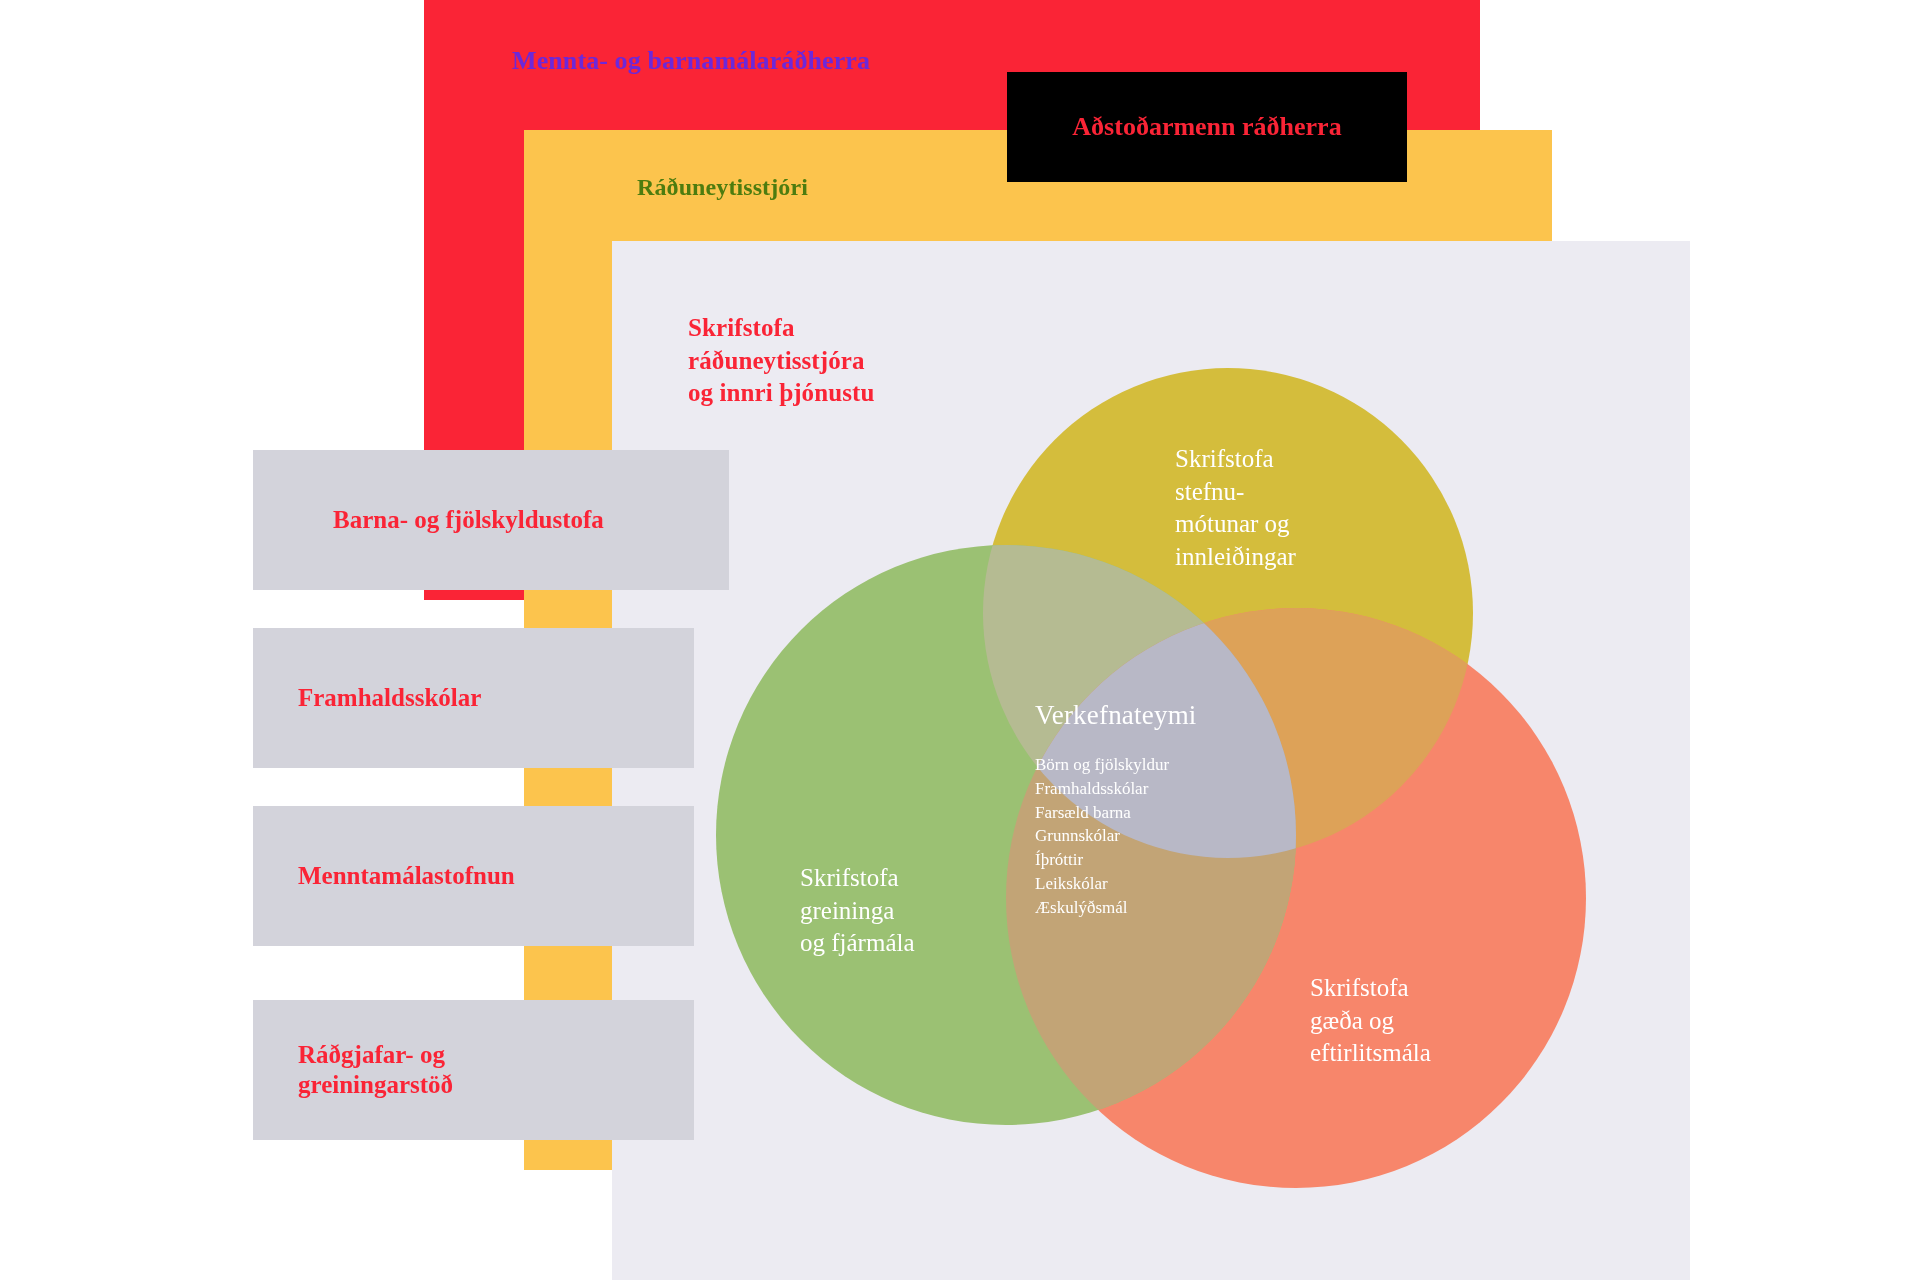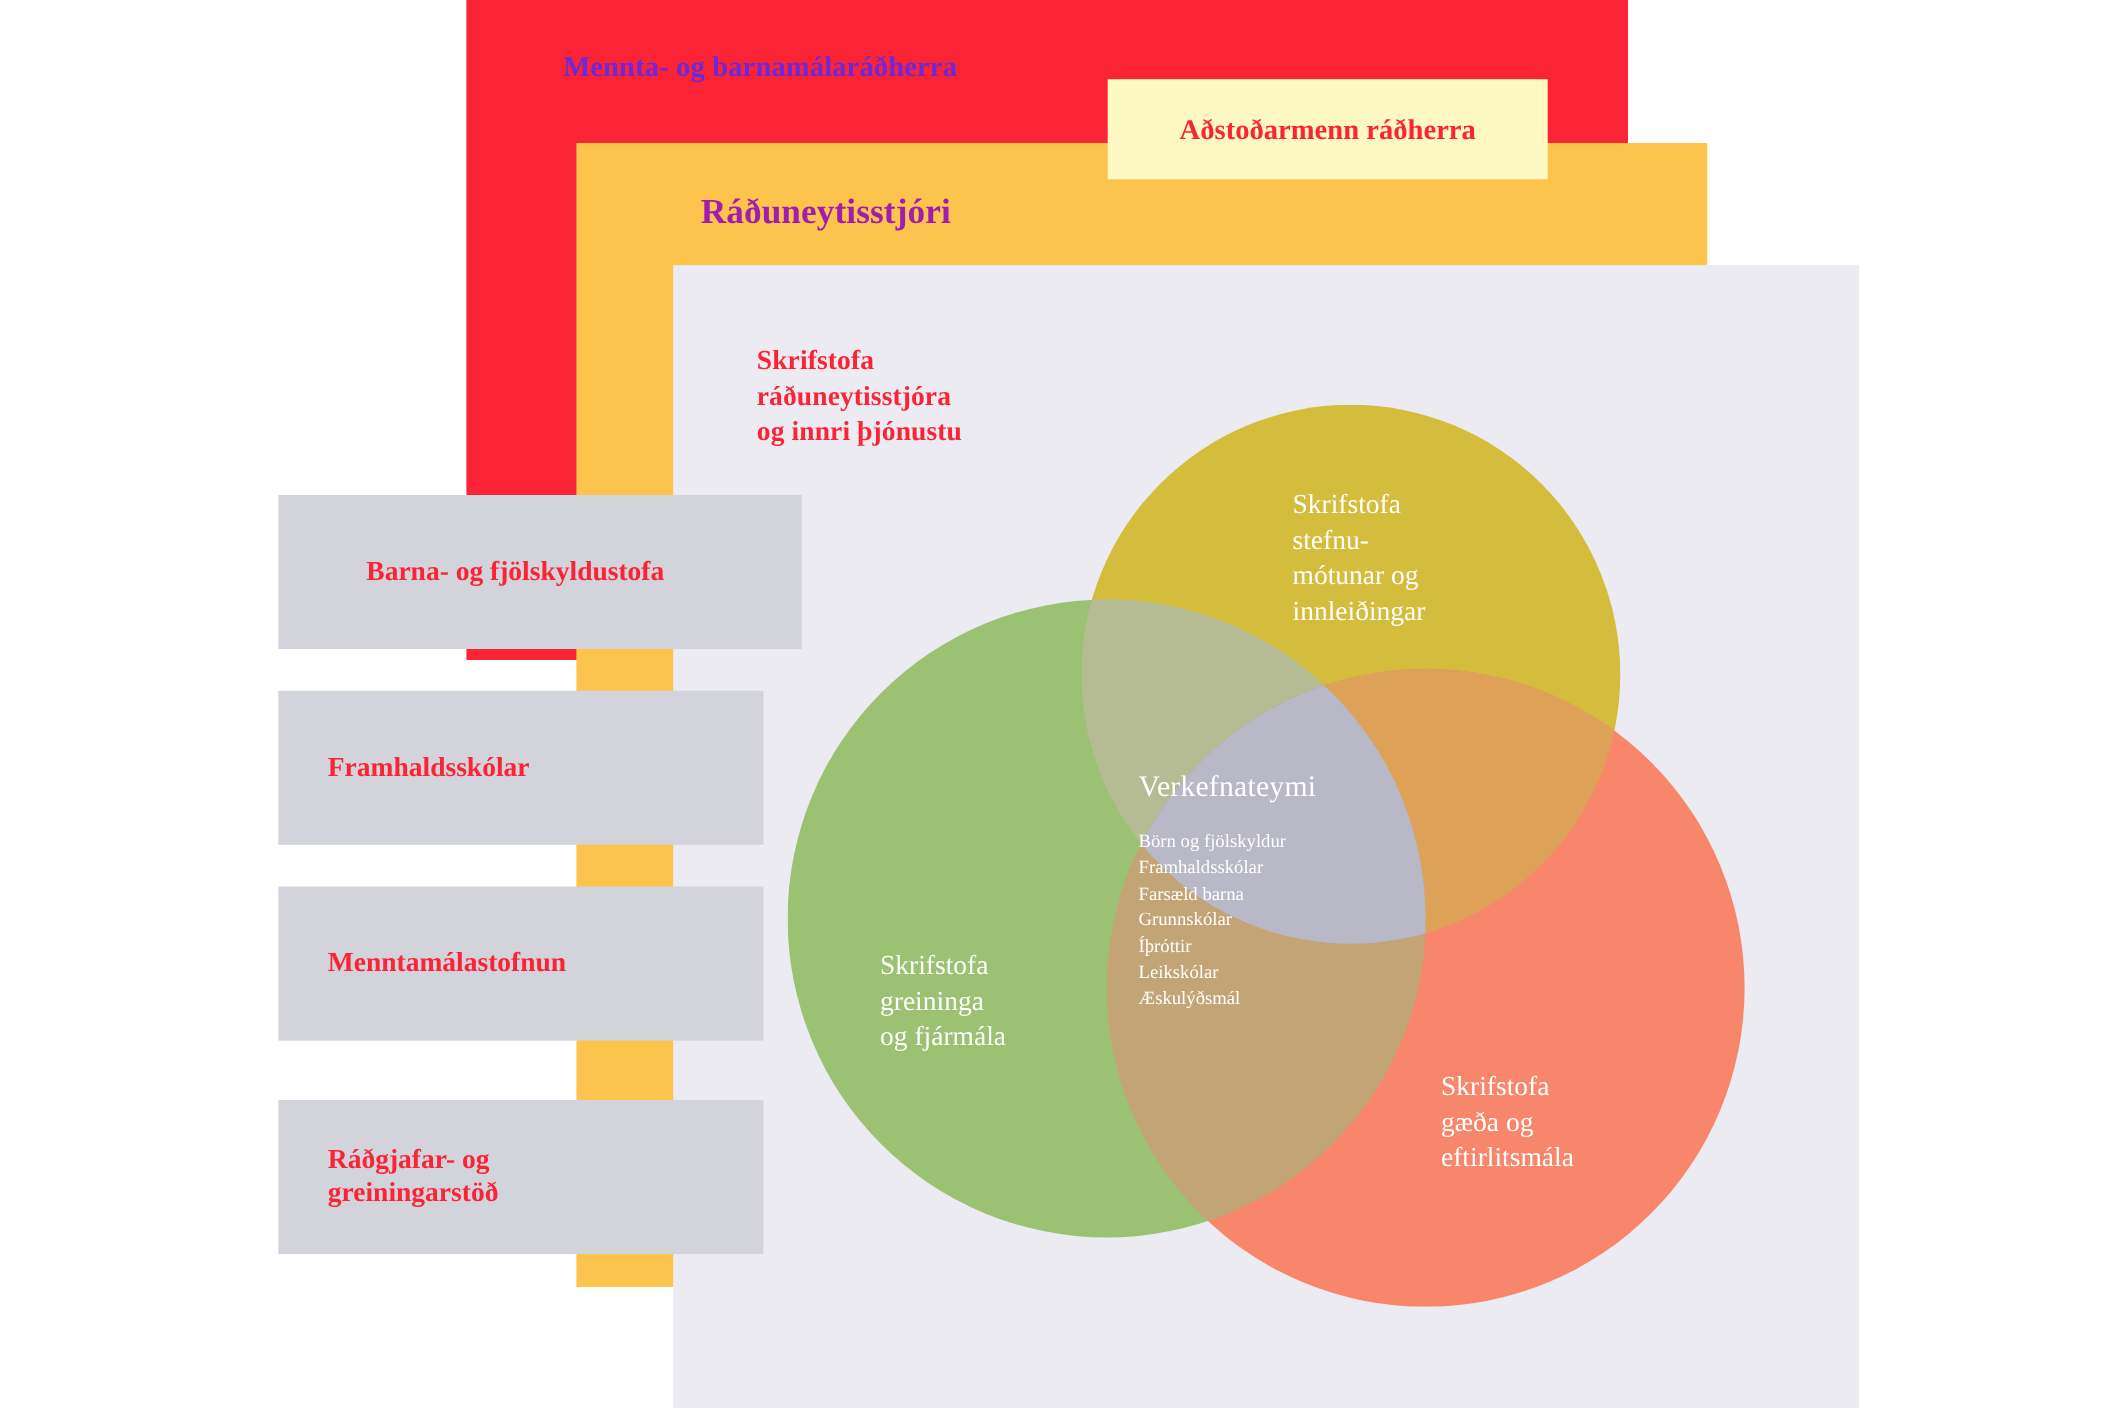--- a/index.html
+++ b/index.html
@@ -60,31 +60,31 @@
   #minister-label {
     left: 512px;
     top: 46px;
     font-size: 26px;
     color: #6d28d9;
   }
 
   #secretary-label {
     left: 637px;
     top: 174px;
-    font-size: 32px;
-    color: #a21caf;
+    font-size: 24px;
+    color: #4d7c0f;
   }
 
   #advisors-box {
     position: absolute;
     left: 1007px;
     top: 72px;
     width: 400px;
-    height: 91px;
-    background: #fef9c3;
+    height: 110px;
+    background: #000000;
     display: flex;
     align-items: center;
     justify-content: center;
   }
   #advisors-label {
     font-size: 26px;
     font-weight: bold;
     color: #fa2436;
   }
 

